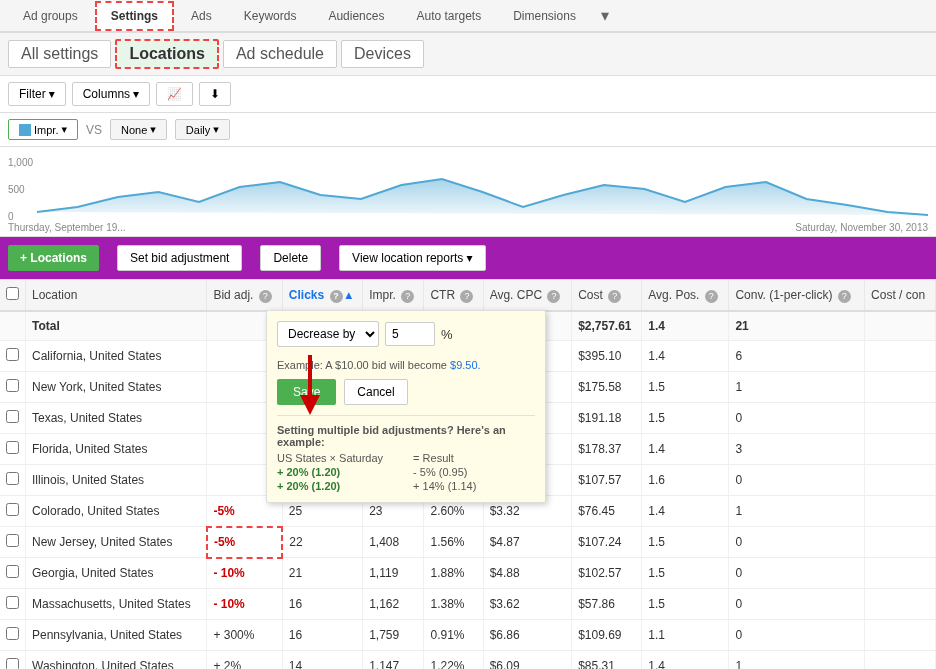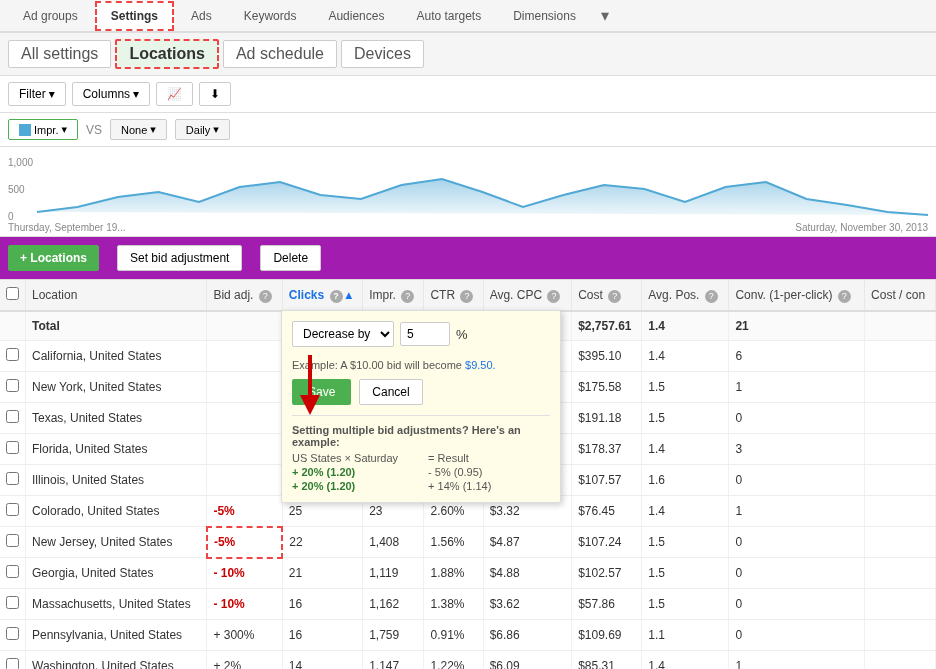--- a/index.html
+++ b/index.html
@@ -43,21 +43,21 @@
     th.sortable { cursor: pointer; }
     th.sorted { color: #1a73e8; font-weight: bold; }
     td { padding: 7px 6px; border-bottom: 1px solid #eee; border-right: 1px solid #f0f0f0; white-space: nowrap; }
     .total-row td { font-weight: bold; background: #fafafa; }
     .checkbox-col { width: 24px; text-align: center; }
     .bid-adj { color: #c00; font-weight: bold; }
     .bid-adj-pos { color: #333; }
     .help-icon { display: inline-block; width: 13px; height: 13px; border-radius: 50%; background: #aaa; color: white; text-align: center; line-height: 13px; font-size: 9px; cursor: pointer; margin-left: 2px; }
 
     
-    .popup-overlay { position: absolute; top: 310px; left: 281px; z-index: 100; background: #fffde7; border: 1px solid #ddd; box-shadow: 2px 2px 6px rgba(0,0,0,0.2); padding: 10px; width: 280px; border-radius: 2px; }
+    .popup-overlay { position: absolute; top: 310px; left: 266px; z-index: 100; background: #fffde7; border: 1px solid #ddd; box-shadow: 2px 2px 6px rgba(0,0,0,0.2); padding: 10px; width: 280px; border-radius: 2px; }
     .popup-row { display: flex; align-items: center; gap: 6px; margin-bottom: 8px; }
     .popup-select { padding: 4px 6px; border: 1px solid #ccc; font-size: 12px; border-radius: 2px; background: white; }
     .popup-input { width: 50px; padding: 4px 6px; border: 1px solid #ccc; font-size: 12px; border-radius: 2px; }
     .popup-unit { font-size: 13px; }
     .popup-example { font-size: 11px; color: #555; margin-bottom: 8px; margin-top: 12px; }
     .popup-example span.amt { color: #1a73e8; }
     .popup-btns { display: flex; gap: 8px; margin-bottom: 10px; }
     .btn-save { background: #4caf50; color: white; border: none; padding: 5px 16px; cursor: pointer; border-radius: 2px; font-size: 12px; }
     .btn-cancel { padding: 5px 12px; border: 1px solid #ccc; background: white; cursor: pointer; border-radius: 2px; font-size: 12px; }
     .popup-multi { font-size: 11px; color: #555; border-top: 1px solid #e0e0e0; padding-top: 8px; }
@@ -145,20 +145,21 @@
   <div class="chart-labels">
     <span>Thursday, September 19...</span>
     <span>Saturday, November 30, 2013</span>
   </div>
 </div>
 
 <div class="action-bar">
   <button class="btn-locations">+ Locations</button>
   <button class="btn-action">Set bid adjustment</button>
   <button class="btn-action">Delete</button>
+  <button class="btn-action">View location reports ▾</button>
 </div>
 
 <div class="table-wrapper">
   <table>
     <thead>
       <tr>
         <th class="checkbox-col">
           <input type="checkbox" style="">
         </th>
         <th>

